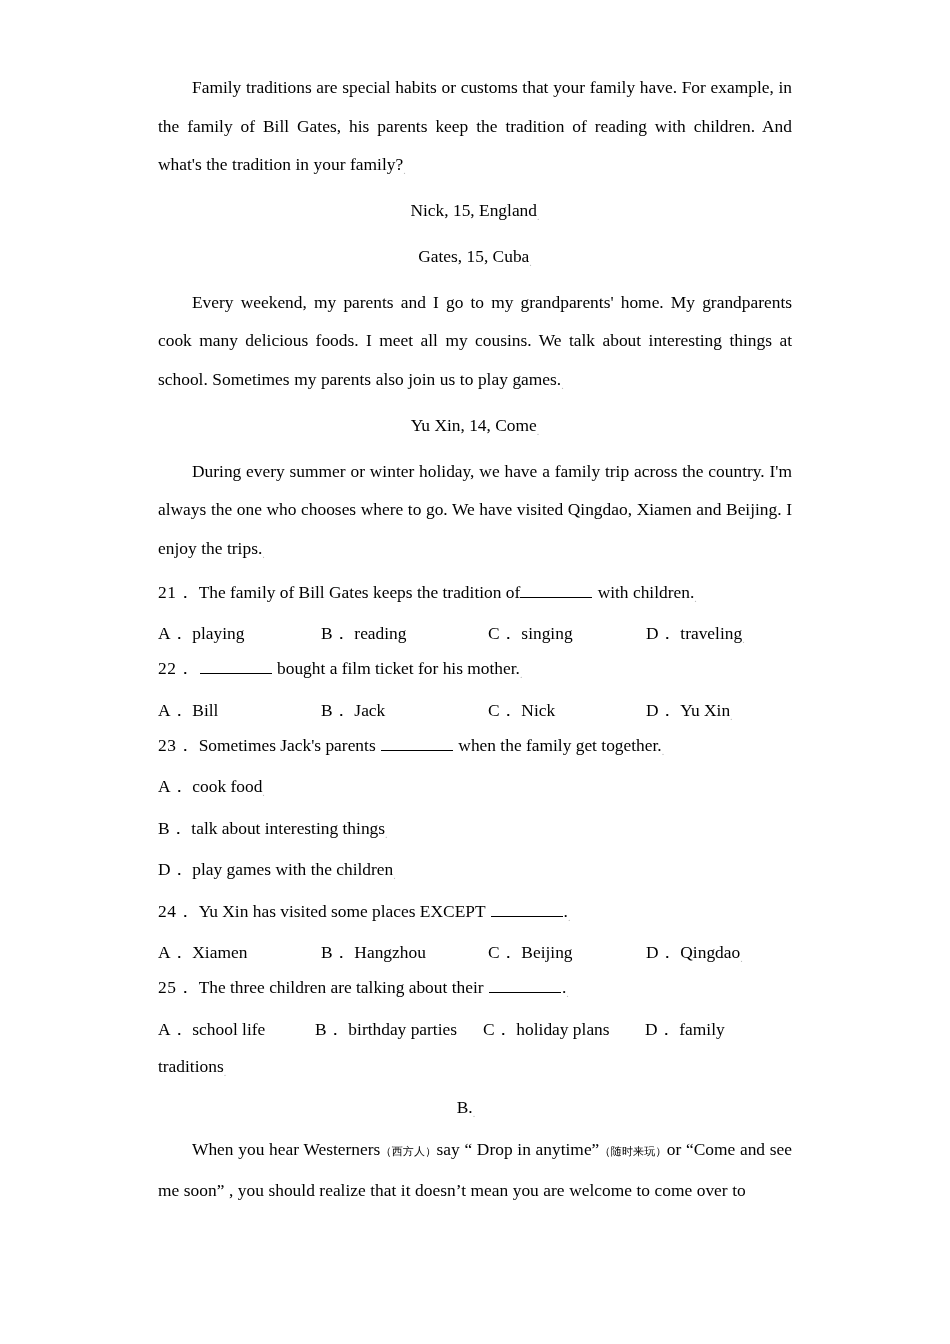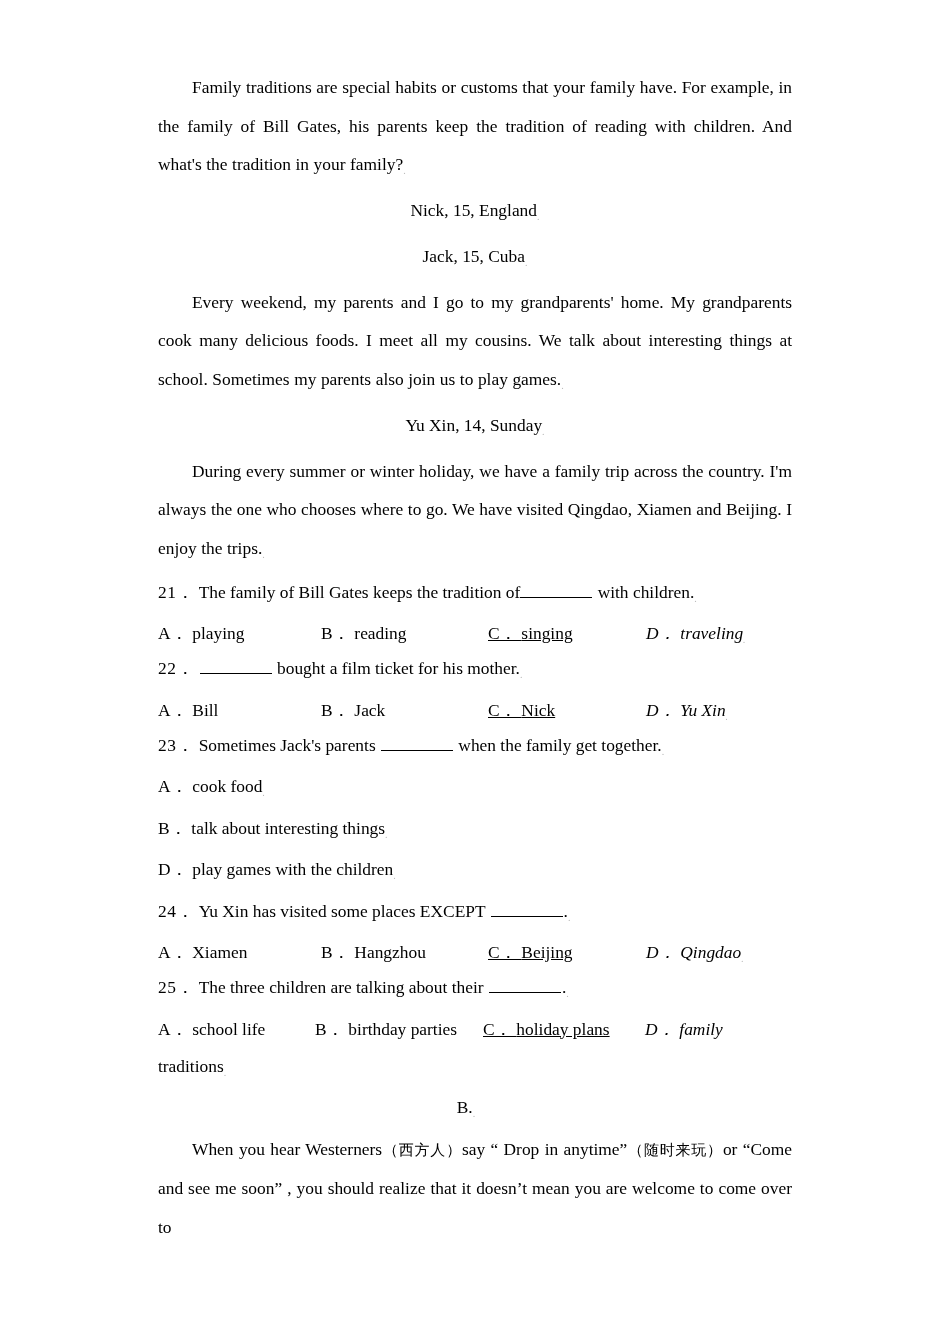--- a/index.html
+++ b/index.html
@@ -76,22 +76,22 @@
     position: relative;
     height: 35px;
     white-space: nowrap;
   }
   .opt-row .opt {
     position: absolute;
     top: 0;
   }
   .opt-row .c1 { left: 0px; }
   .opt-row .c2 { left: 163px; }
-  .opt-row .c3 { left: 330px; text-decoration: underline; }
-  .opt-row .c4 { left: 488px; font-style: italic; }
+  .opt-row .c3 { left: 330px; }
+  .opt-row .c4 { left: 488px; }
   
   .opt-row.narrow .c2 { left: 157px; }
   .opt-row.narrow .c3 { left: 325px; }
   .opt-row.narrow .c4 { left: 487px; }
   
   .opt-stacked {
     font-size: 17.4px;
     line-height: 35px;
     margin: 0;
     text-align: left;
@@ -110,42 +110,42 @@
   
   .section-mark {
     font-size: 17.4px;
     line-height: 30px;
     margin: 0;
     text-align: center;
     padding-right: 18px;
   }
   .cjk {
     font-family: "DejaVu Sans", "Liberation Sans", sans-serif;
-    font-size: 15px;
+    font-size: 11px;
   }
   .faint {
     color: #b8b8b8;
     font-size: 10px;
     vertical-align: sub;
     letter-spacing: 0;
   }
 </style>
 </head>
 <body>
 
 <div class="page">
   <div class="content">
 
     <p class="para"><span>Family traditions are special habits or customs that your family have. For example, in the family of Bill Gates, his parents keep the tradition of reading with children. And what's the tradition in your family?</span><span class="faint">.</span></p>
     <p class="attrib"><span>Nick, 15, England</span><span class="faint">.</span></p>
 
-    <p class="attrib"><span>Jack, 15, Cuba</span><span class="faint">.</span></p>
+    <p class="attrib"><span>Gates, 15, Cuba</span><span class="faint">.</span></p>
 
     <p class="para"><span>Every weekend, my parents and I go to my grandparents' home. My grandparents cook many delicious foods. I meet all my cousins. We talk about interesting things at school. Sometimes my parents also join us to play games.</span><span class="faint">.</span></p>
-    <p class="attrib"><span>Yu Xin, 14, Sunday</span><span class="faint">.</span></p>
+    <p class="attrib"><span>Yu Xin, 14, Come</span><span class="faint">.</span></p>
 
     <p class="para"><span>During every summer or winter holiday, we have a family trip across the country. I'm always the one who chooses where to go. We have visited Qingdao, Xiamen and Beijing. I enjoy the trips.</span><span class="faint">.</span></p>
 
     <p class="q-stem"><span class="q-num">21．</span>&nbsp;<span>The family of Bill Gates keeps the tradition of</span><span class="blank tight"></span><span> with children.</span><span class="faint">.</span></p>
     <div class="opt-row">
       <span class="opt c1"><span class="opt-label">A．</span>&nbsp;<span>playing</span></span>
       <span class="opt c2"><span class="opt-label">B．</span>&nbsp;<span>reading</span></span>
       <span class="opt c3"><span class="opt-label">C．</span>&nbsp;<span>singing</span></span>
       <span class="opt c4"><span class="opt-label">D．</span>&nbsp;<span>traveling</span><span class="faint">.</span></span>
     </div>

